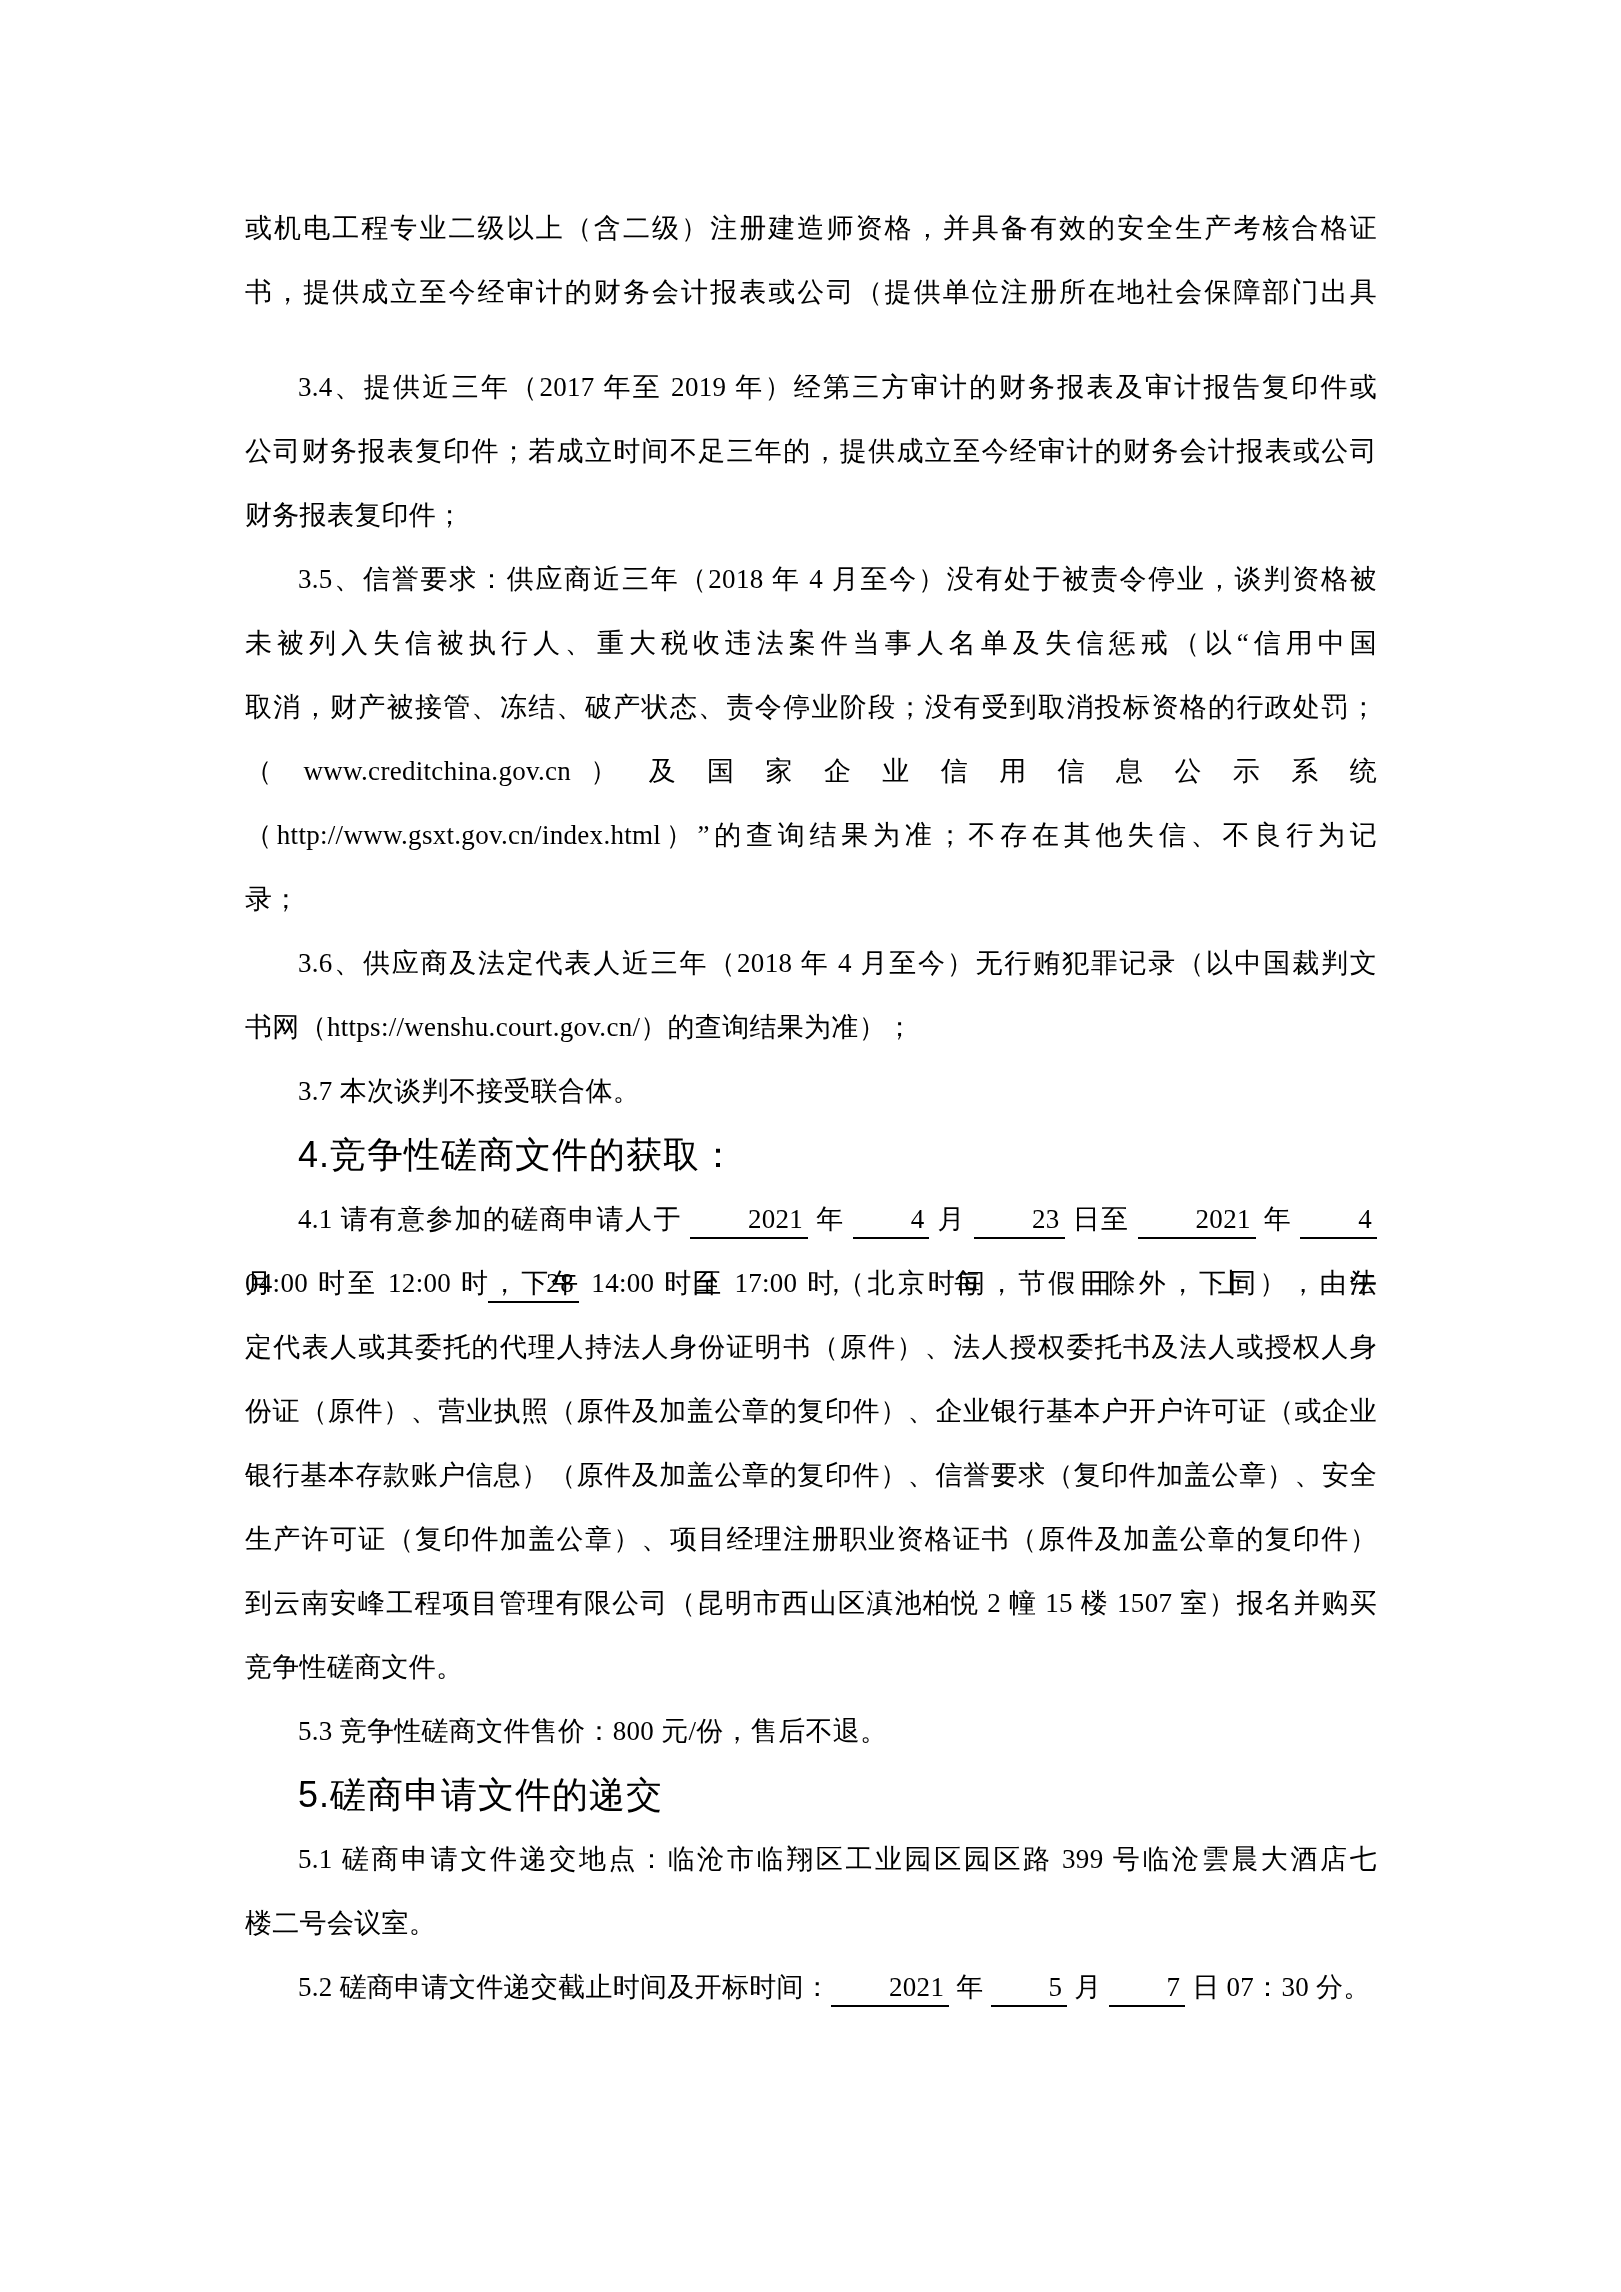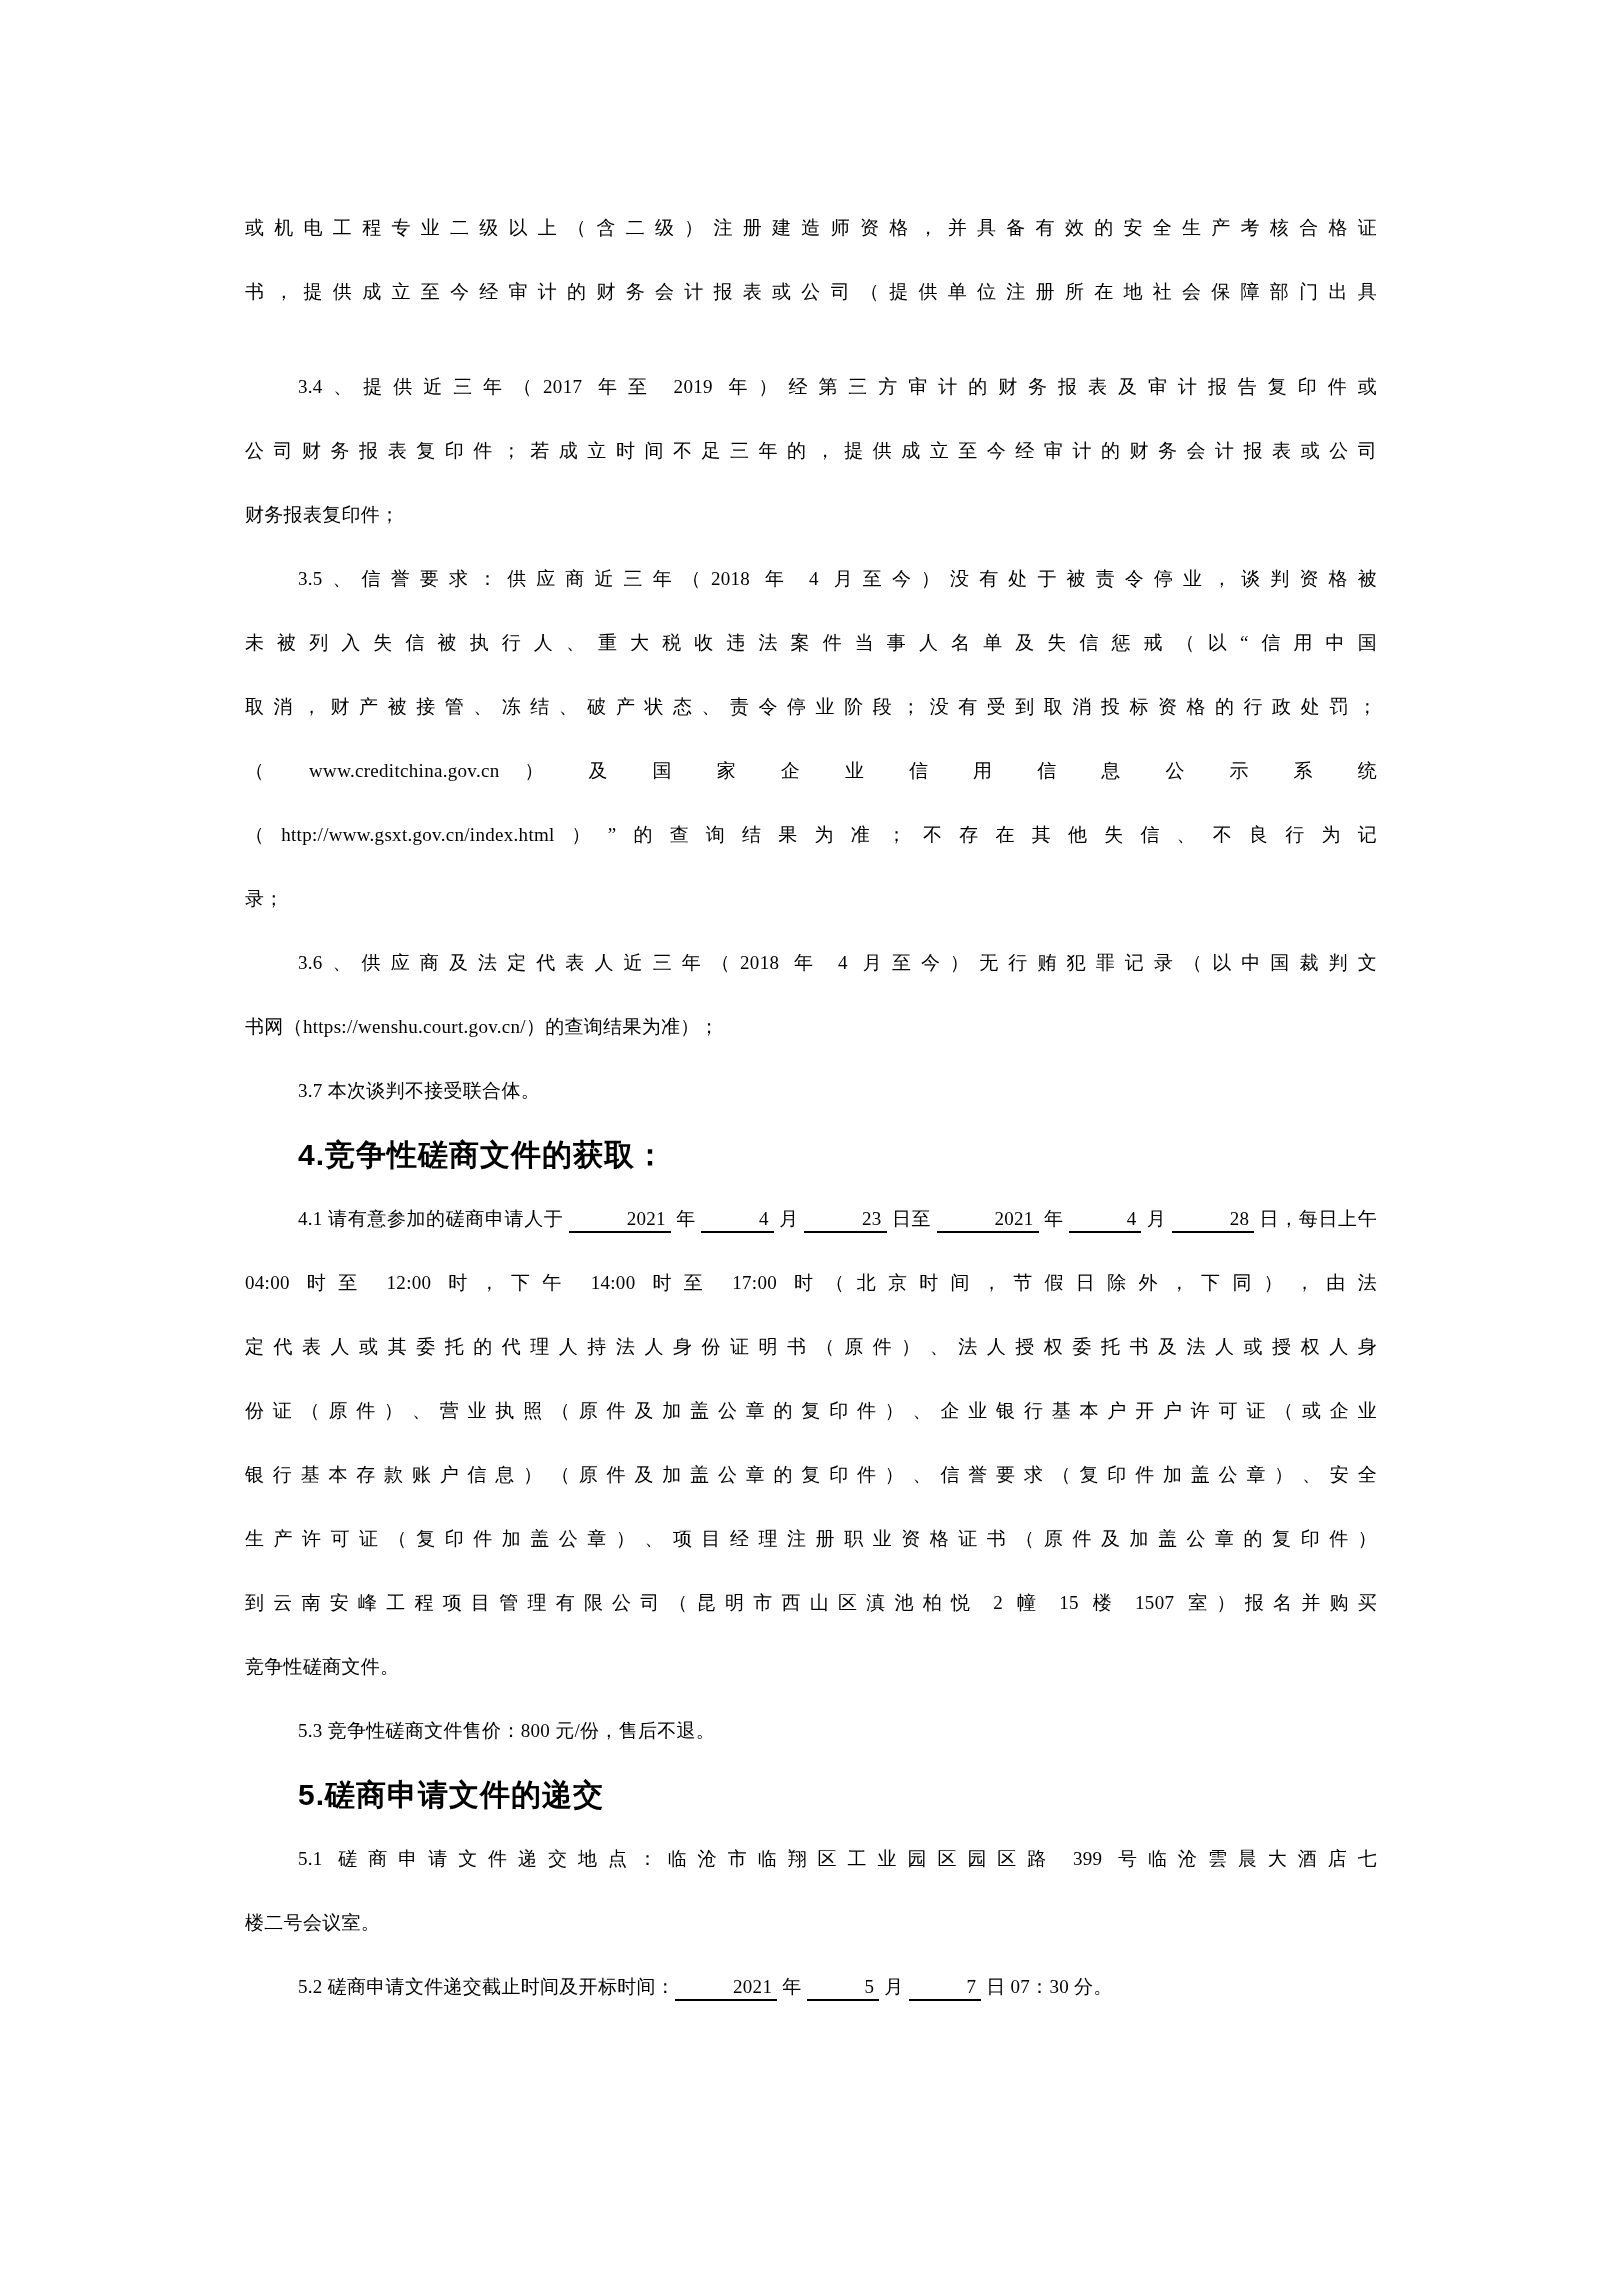--- a/index.html
+++ b/index.html
@@ -16,33 +16,33 @@
     font-family: "Liberation Serif", "DejaVu Serif", serif;
     overflow: hidden;
   }
   .content {
     position: absolute;
     left: 245px;
     top: 196px;
     width: 1132px;
   }
   .line {
-    font-size: 19px;
+    font-size: 27px;
     line-height: 64px;
     height: 64px;
     text-align: justify;
     letter-spacing: 0.3px;
   }
   .fill { text-align-last: justify; }
   .end  { text-align-last: left; }
   .indent { text-indent: 53px; }
   .gap-before { margin-top: 31px; }
   .h {
-    font-weight: 700;
-    font-size: 30px;
+    font-weight: 400;
+    font-size: 36px;
     font-family: "Liberation Sans", "DejaVu Sans", sans-serif;
     letter-spacing: 1px;
   }
   .u {
     display: inline-block;
     line-height: 1.25;
     border-bottom: 2.9px solid #000000;
     padding: 0 4.9px;
   }
 </style>

